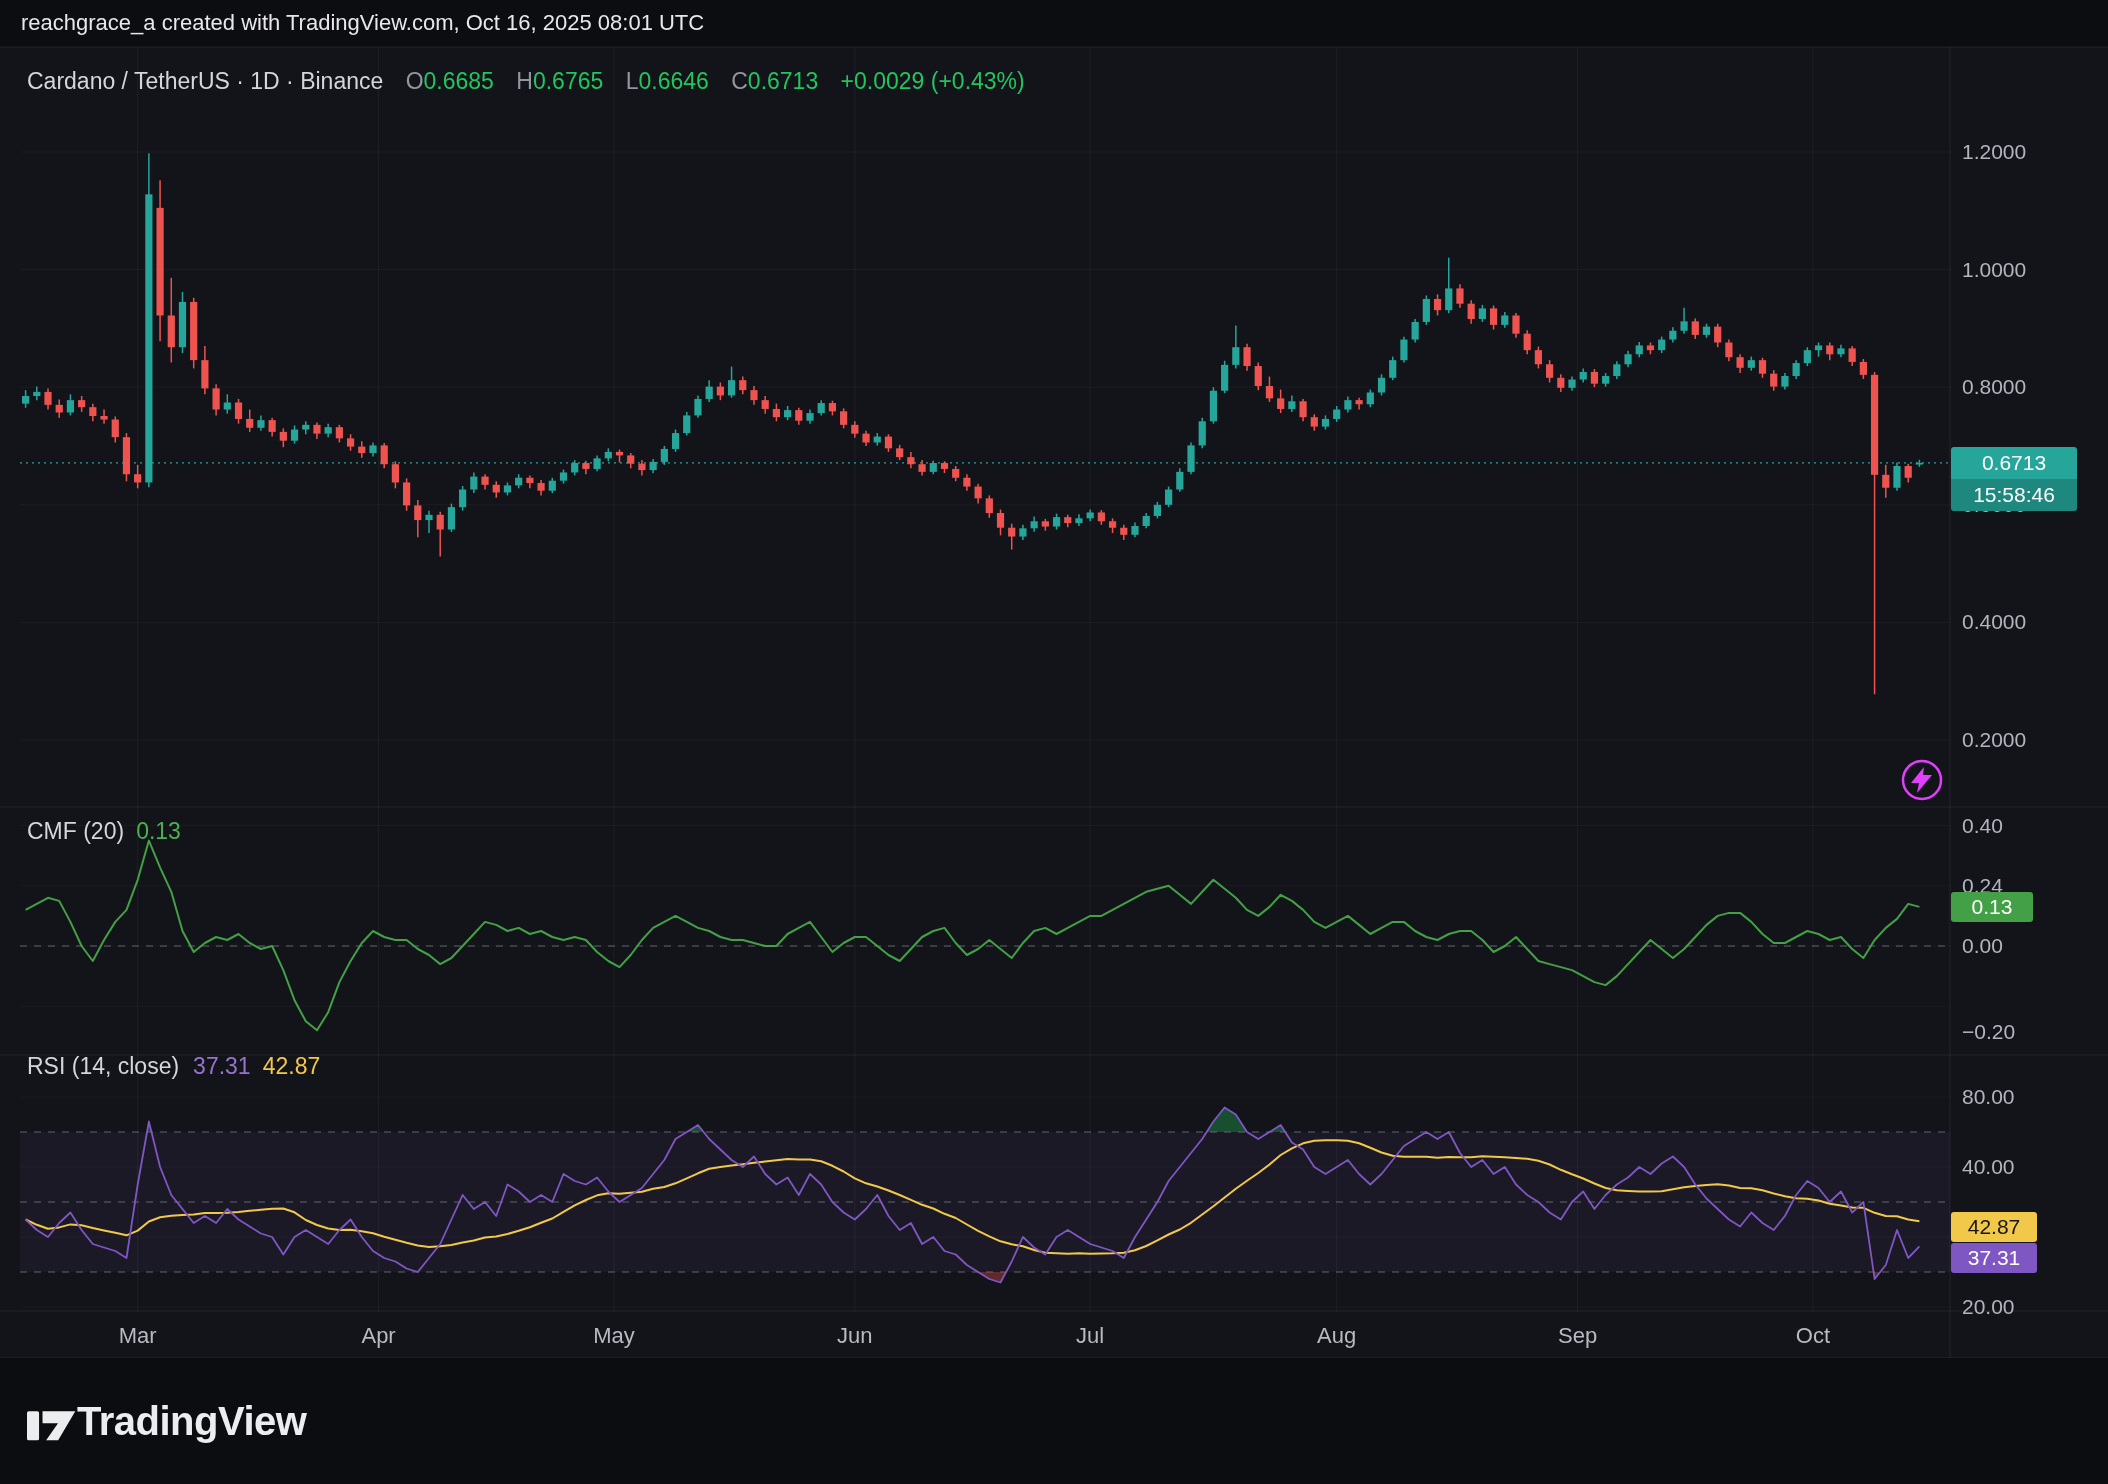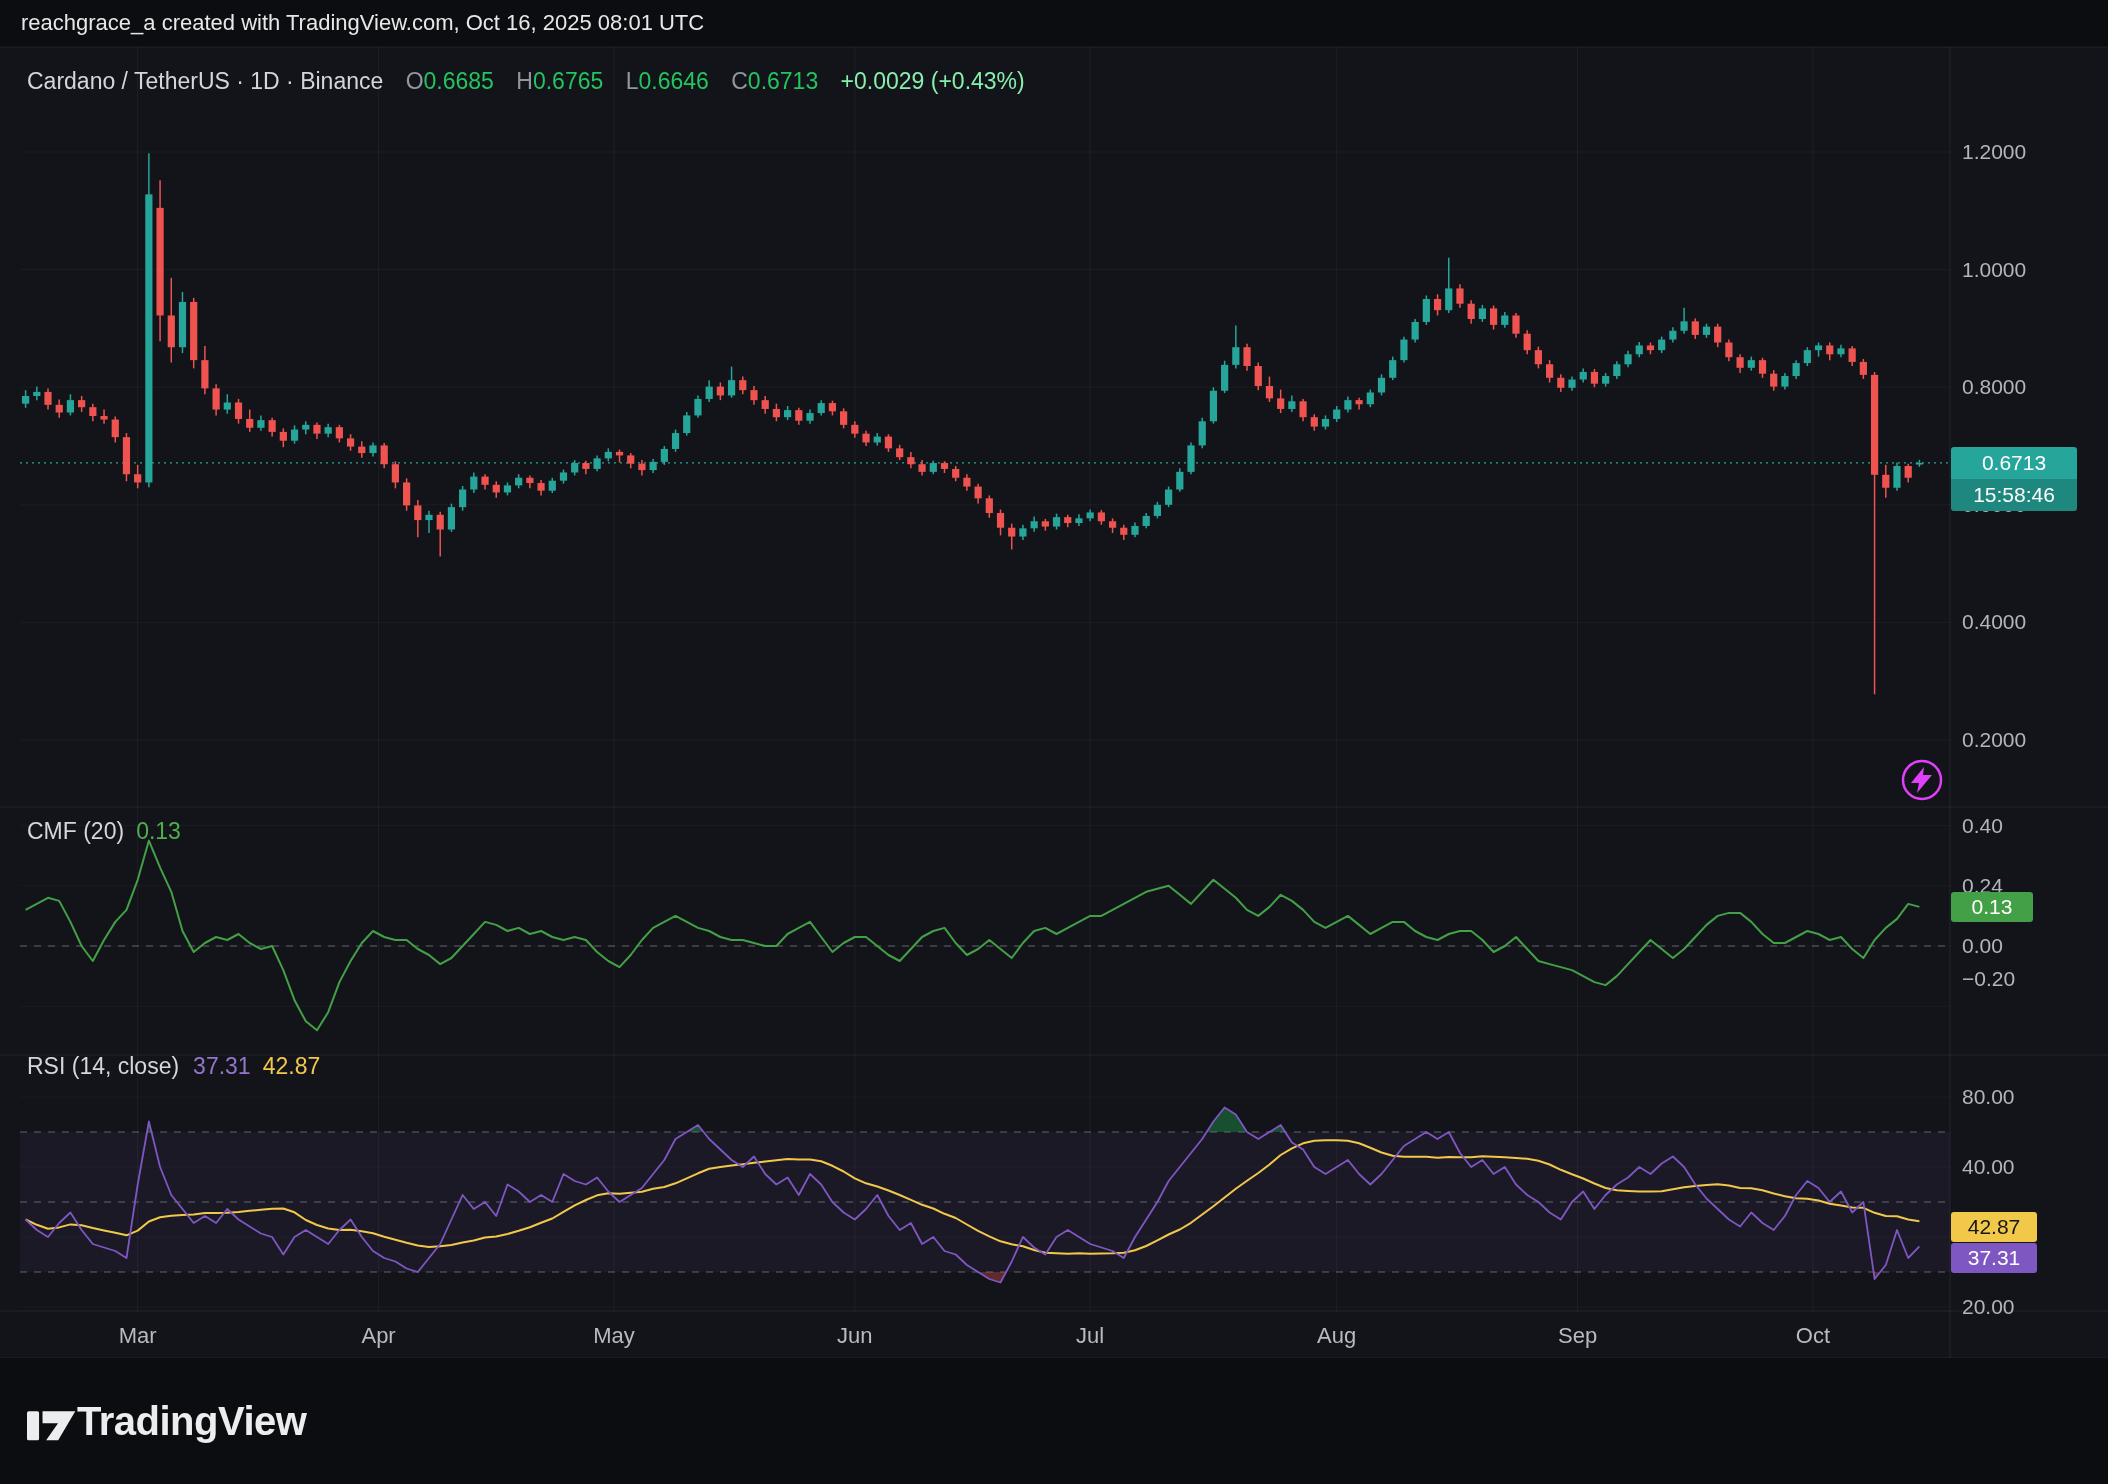--- a/index.html
+++ b/index.html
@@ -428,42 +428,42 @@
   </svg>
 
 <div class="attribution">reachgrace_a created with TradingView.com, Oct 16, 2025 08:01 UTC</div>
 
 <div class="legend" id="legend-main">
   <span class="sym">Cardano / TetherUS · 1D · Binance</span>
   <span class="k">O</span><span class="v">0.6685</span>
   <span class="k">H</span><span class="v">0.6765</span>
   <span class="k">L</span><span class="v">0.6646</span>
   <span class="k">C</span><span class="v">0.6713</span>
-  <span class="v k" style="color:#86efac">+0.0029 (+0.43%)</span>
+  <span class="v k" style="color:#22c55e">+0.0029 (+0.43%)</span>
 </div>
 
 <div class="legend" id="legend-cmf">
   <span>CMF (20)</span><span class="val">0.13</span>
 </div>
 
 <div class="legend" id="legend-rsi">
   <span>RSI (14, close)</span><span class="rsiv">37.31</span><span class="mav">42.87</span>
 </div>
 
 <div id="price-axis">
     <div class="axlab" style="top: 141px;">1.2000</div>
     <div class="axlab" style="top: 258.6px;">1.0000</div>
     <div class="axlab" style="top: 376.2px;">0.8000</div>
     <div class="axlab" style="top: 493.8px;">0.6000</div>
     <div class="axlab" style="top: 611.4px;">0.4000</div>
     <div class="axlab" style="top: 729px;">0.2000</div>
     <div class="axlab" style="top: 814.6px;">0.40</div>
     <div class="axlab" style="top: 874.8px;">0.24</div>
     <div class="axlab" style="top: 935px;">0.00</div>
-    <div class="axlab" style="top: 968px;">−0.20</div>
+    <div class="axlab" style="top: 1021px;">−0.20</div>
     <div class="axlab" style="top: 1086px;">80.00</div>
     <div class="axlab" style="top: 1156px;">40.00</div>
     <div class="axlab" style="top: 1296px;">20.00</div>
   </div>
 <div id="time-axis">
     <div class="mlab" style="left: 137.662px; text-align: right;">Mar</div>
     <div class="mlab" style="left: 378.588px;">Apr</div>
     <div class="mlab" style="left: 613.912px;">May</div>
     <div class="mlab" style="left: 854.838px;">Jun</div>
     <div class="mlab" style="left: 1090.16px;">Jul</div>

